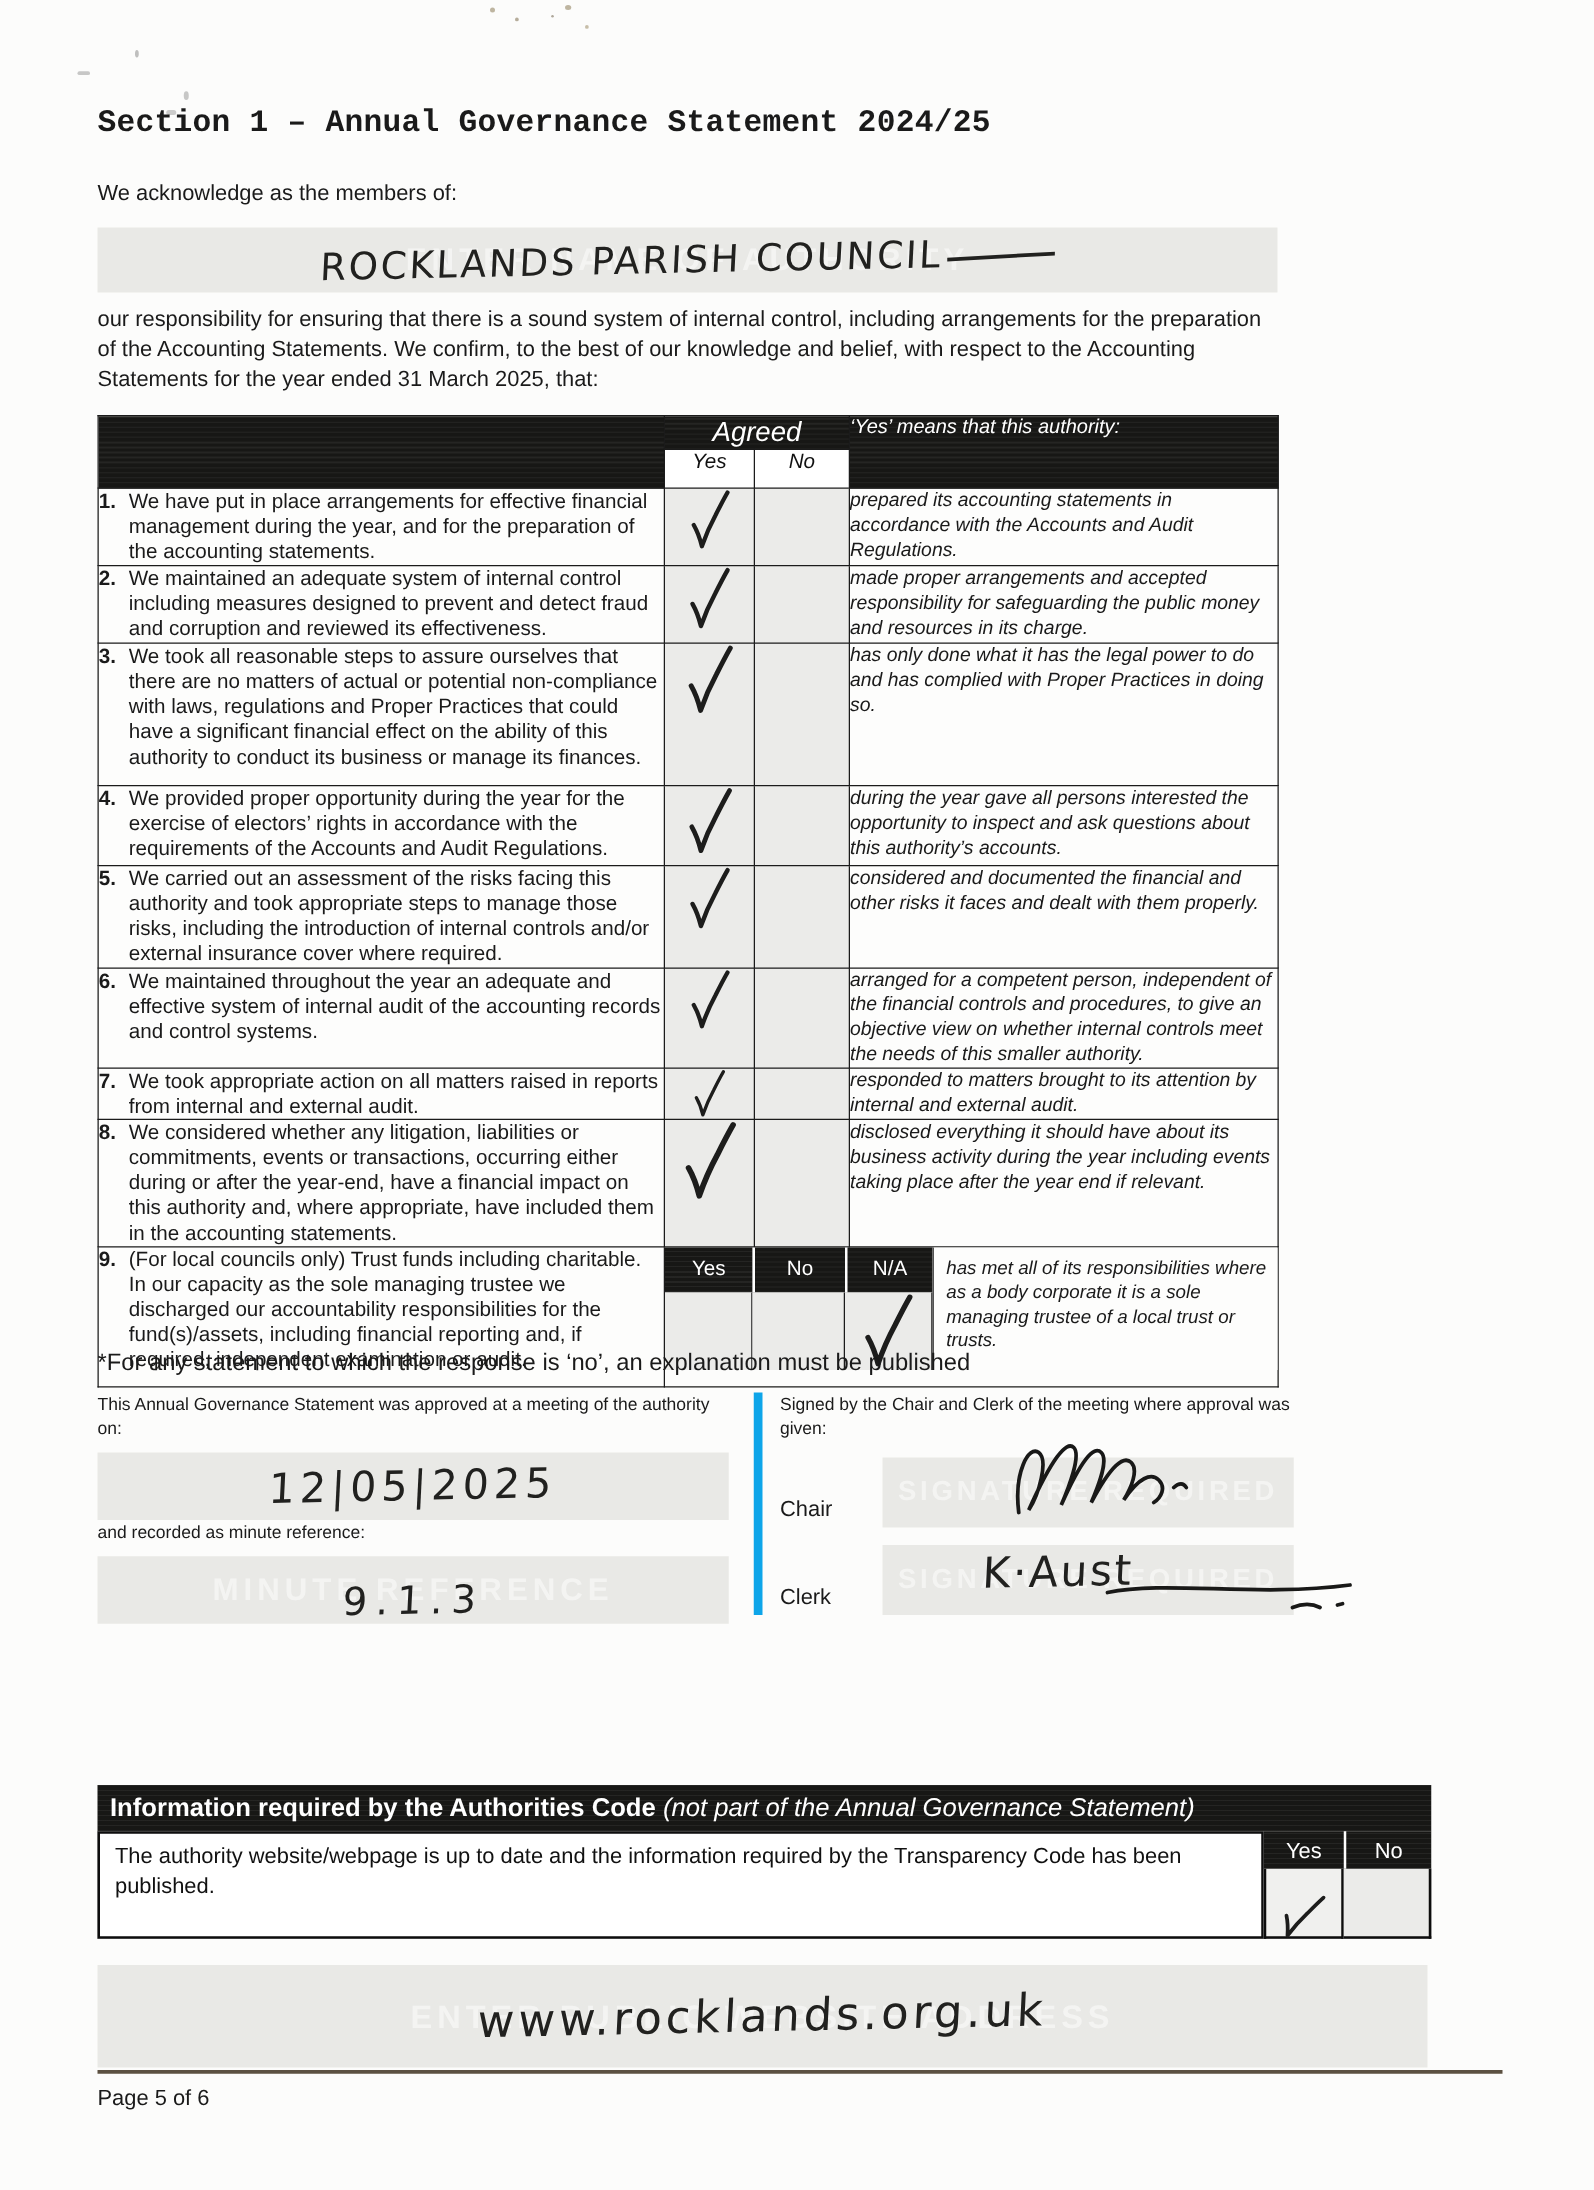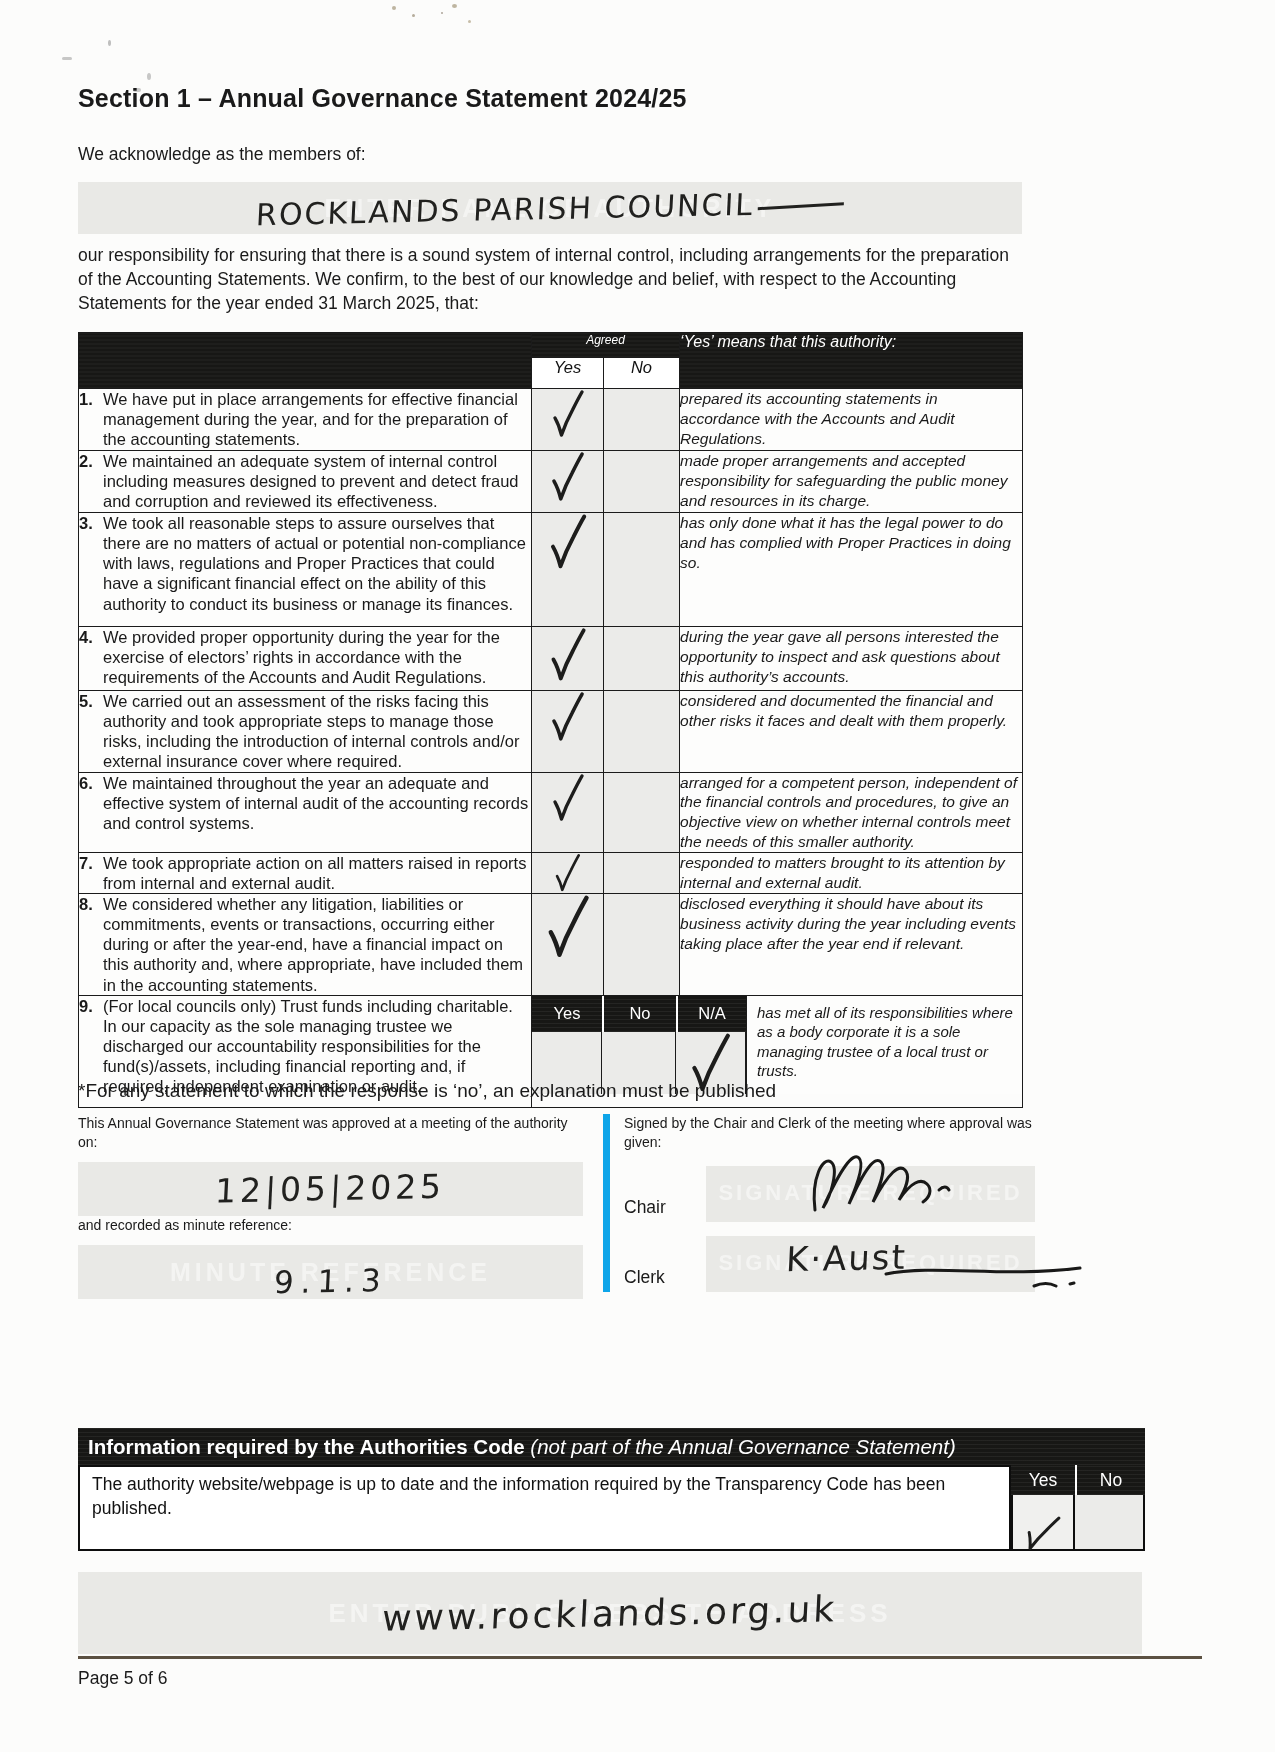--- a/index.html
+++ b/index.html
@@ -2,40 +2,40 @@
 <html><head>
 <meta charset="utf-8">
 <style>
   html,body{margin:0;padding:0;background:#d8d8d8;}
   .page{position:relative;width:1275px;height:1752px;margin:0 auto;background:#fcfcfb;
         font-family:"Liberation Sans",sans-serif;color:#1a1a1a;overflow:hidden;}
 
   
   .speck{position:absolute;border-radius:50%;opacity:.55;}
 
-  .title{position:absolute;left:78px;top:84px;font-size:25px;font-weight:bold;letter-spacing:.2px;}
+  .title{position:absolute;left:78px;top:84px;font-size:25px;font-weight:bold;letter-spacing:.2px;font-family:Liberation Mono, monospace;}
   .ack{position:absolute;left:78px;top:144px;font-size:17.5px;}
 
   .fillbox{background:#e9e9e6;position:absolute;display:flex;align-items:center;justify-content:center;}
   .watermark{position:absolute;left:0;right:0;text-align:center;color:#ffffff;opacity:.5;
              font-weight:bold;letter-spacing:4px;font-size:25px;pointer-events:none;white-space:nowrap;}
   .handwriting{font-family:"DejaVu Sans",sans-serif;color:#21211f;transform:rotate(-1.2deg) skewX(-4deg);
                letter-spacing:2px;white-space:nowrap;position:relative;}
   .name-box{left:78px;top:182px;width:944px;height:52px;}
   .hw-name{font-size:30px;}
   .pen-tail{display:inline-block;width:86px;border-top:3px solid #21211f;margin-left:4px;transform:translateY(-6px) rotate(-2deg);}
 
   .resp{position:absolute;left:78px;top:244px;width:946px;font-size:17.5px;line-height:1.37;}
 
   
   table.agr{position:absolute;left:78px;top:332px;width:944px;border-collapse:collapse;table-layout:fixed;}
   table.agr th,table.agr td{border:1.6px solid #1b1b1b;vertical-align:top;padding:0;}
   .blk{background:#171715;background-image:repeating-linear-gradient(0deg,rgba(255,255,255,.06) 0 1px,rgba(0,0,0,0) 1px 4px);
        color:#fff;}
-  th.agreed-th{font-style:italic;font-weight:normal;font-size:12px;text-align:center;vertical-align:middle;height:24px;}
+  th.agreed-th{font-style:italic;font-weight:normal;font-size:22px;text-align:center;vertical-align:middle;height:24px;}
   th.means-th{font-style:italic;font-weight:normal;font-size:16px;text-align:left;vertical-align:bottom;padding:0 0 8px 10px;}
   th.corner-th{}
   th.yn-th{background:#fff;font-style:italic;font-weight:normal;font-size:16.5px;text-align:center;vertical-align:middle;height:30px;color:#111;}
   td.stmt-cell{background:#fdfdfc;padding:6px 8px 4px 6px;font-size:16.5px;line-height:1.22;}
   .stmt{display:flex;}
   .stmt .num{font-weight:bold;width:24px;flex:none;}
   .stmt .txt{flex:1;}
   td.tick-cell{background:#ebebe9;text-align:center;vertical-align:middle;}
   td.expl-cell{background:#fdfdfc;font-style:italic;font-size:15.5px;line-height:1.28;padding:7px 8px 4px 10px;}
   .tick svg{display:block;margin:0 auto;}

